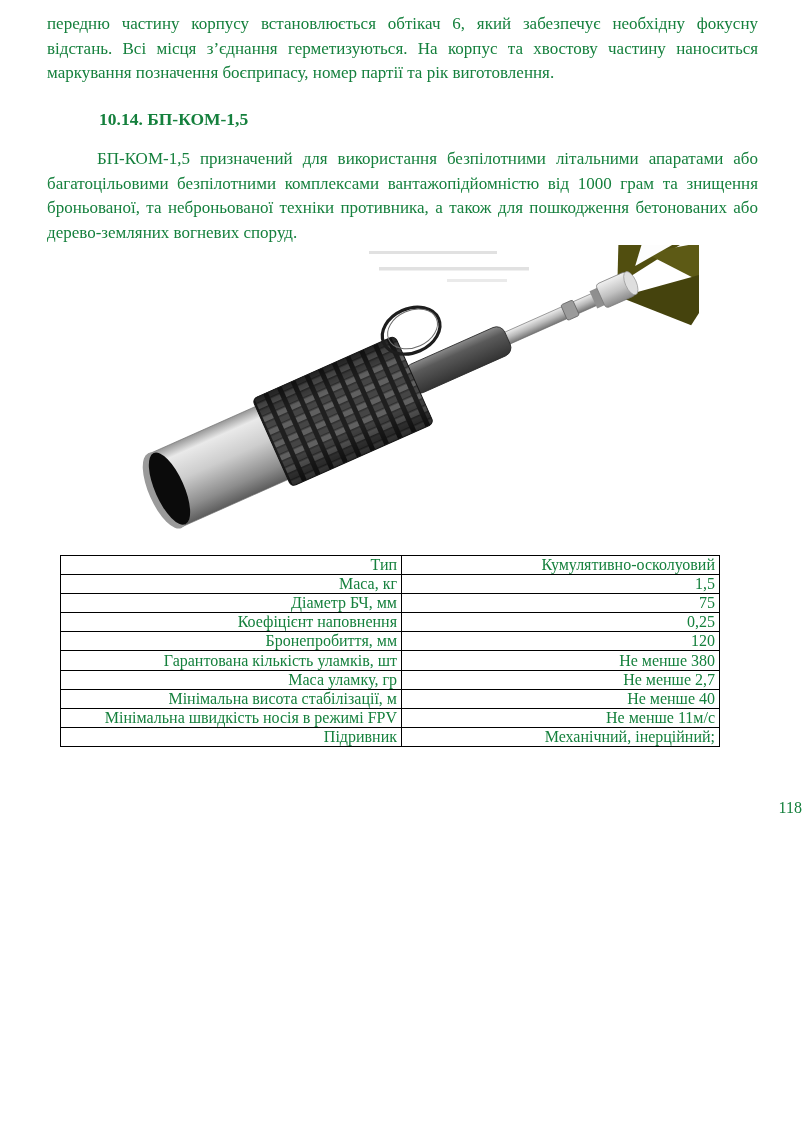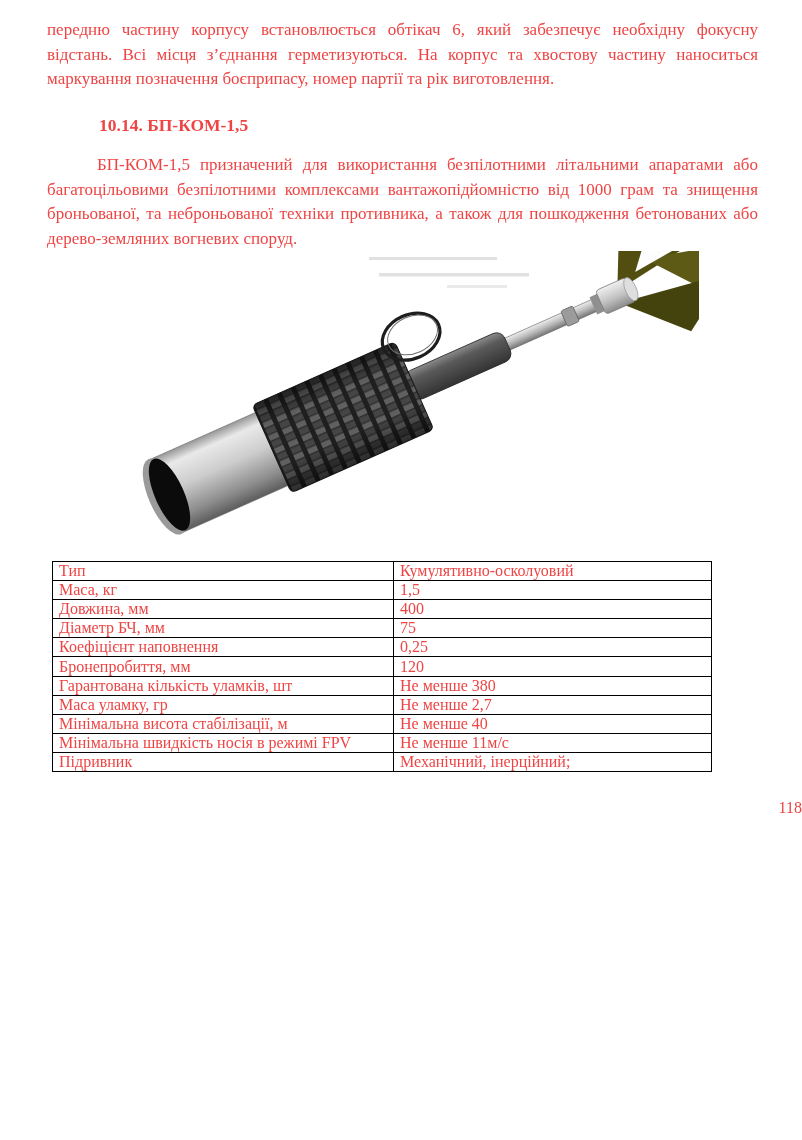--- a/index.html
+++ b/index.html
@@ -1,45 +1,46 @@
 <!DOCTYPE html>
 <html><head>
 <meta charset="utf-8">
 <style>
   html,body{margin:0;padding:0;background:#ffffff;}
   .page{
     position:relative;
     width:802px;height:841px;
     box-sizing:border-box;
-    padding:18px 44px 0 47px;
+    padding:12px 44px 0 47px;
     background:#ffffff;
     font-family:"Liberation Serif", serif;
     font-size:17px;
-    color:#ef4444;
+    color:#15803d;
     overflow:hidden;
   }
   p.body-text{
     margin:0;
     text-align:justify;
     line-height:24.5px;
   }
   .section-heading{
     margin:21px 0 16px 52px;
     font-size:17.5px;
     font-weight:bold;
     line-height:24.5px;
   }
   .indent{ text-indent:50px; }
   .figure-wrap{ margin:0 0 0 40px; width:612px; height:310px; }
   table.specs{
     border-collapse:collapse;
-    margin-left:5px;
+    margin-left:13px;
     width:660px;
     font-size:16px;
     table-layout:fixed;
+    text-align:right;
   }
   table.specs td{
     border:1px solid #000;
     height:18.1px;
     line-height:18px;
     padding:0 4px 0 6px;
     vertical-align:middle;
     white-space:nowrap;
     overflow:hidden;
   }
@@ -155,24 +156,20 @@
     <tbody>
         <tr>
           <td class="spec-label">Тип</td>
           <td>Кумулятивно-осколуовий</td>
         </tr>
         <tr>
           <td class="spec-label">Маса, кг</td>
           <td>1,5</td>
         </tr>
         <tr>
-          <td class="spec-label">Довжина, мм</td>
-          <td>400</td>
-        </tr>
-        <tr>
           <td class="spec-label">Діаметр БЧ, мм</td>
           <td>75</td>
         </tr>
         <tr>
           <td class="spec-label">Коефіцієнт наповнення</td>
           <td>0,25</td>
         </tr>
         <tr>
           <td class="spec-label">Бронепробиття, мм</td>
           <td>120</td>

